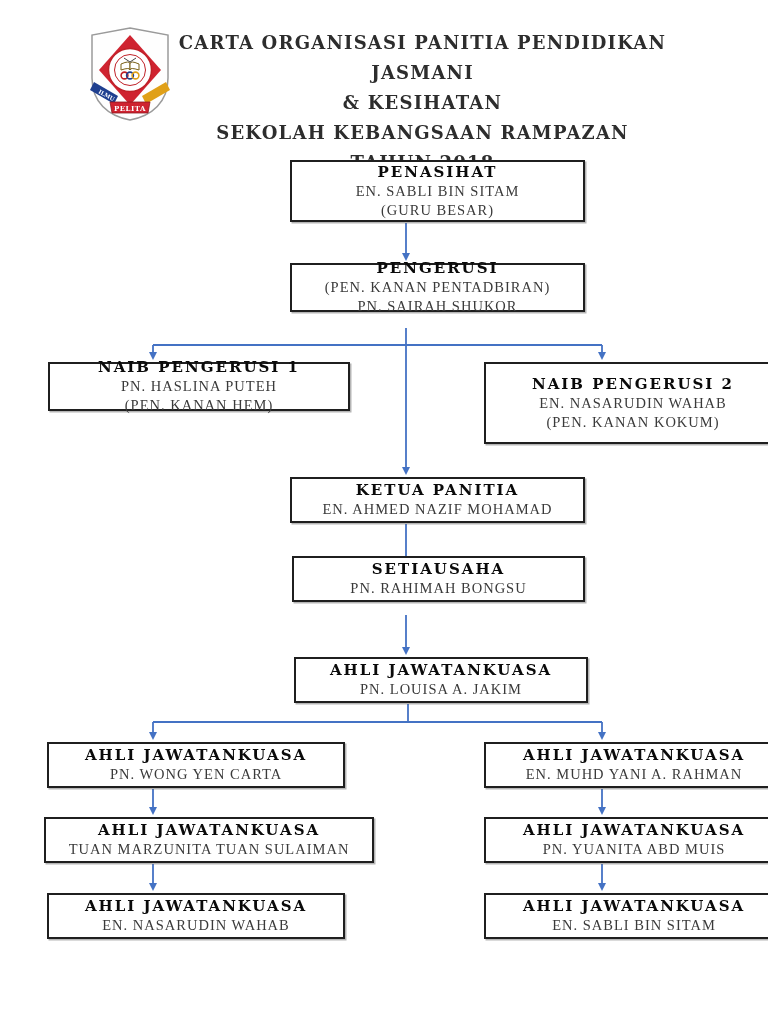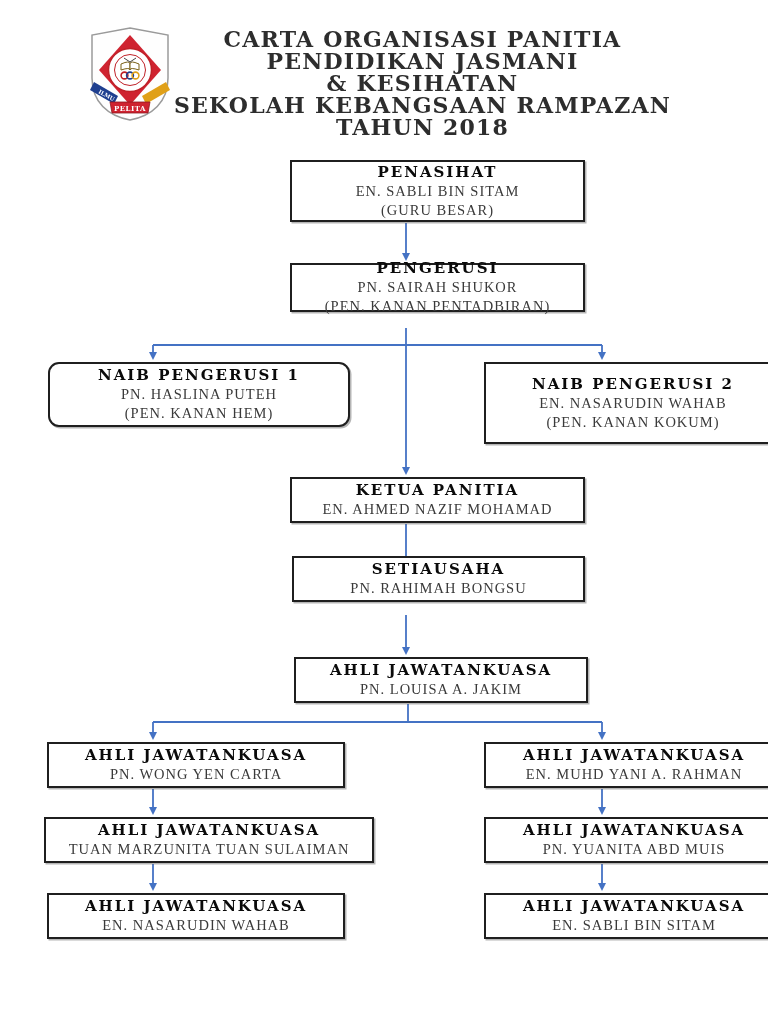--- a/index.html
+++ b/index.html
@@ -8,21 +8,21 @@
     background:#ffffff;
     font-family:"DejaVu Serif","Liberation Serif",serif;
     position:relative;
     overflow:hidden;
   }
   .page { position:absolute; inset:0; background:#ffffff; }
 
   .title-block {
     position:absolute; left:150px; top:28px; width:545px;
     text-align:center; font-weight:bold;
-    font-size:22px; line-height:22px; letter-spacing:1.2px;
+    font-size:18px; line-height:30px; letter-spacing:1.2px;
     color:#2d2d2d;
   }
   .logo { position:absolute; left:88px; top:26px; width:84px; height:96px; }
 
   .connectors { position:absolute; left:0; top:0; width:768px; height:1024px; pointer-events:none; }
 
   .org-box {
     position:absolute; border:2px solid #1f1f1f; background:#fff;
     display:flex; flex-direction:column; justify-content:center; align-items:center;
     text-align:center; padding:2px 4px;
@@ -99,25 +99,25 @@
   </svg>
 
   <div class="org-box" style="left:258px; top:160px; width:295px; height:62px;">
     <div class="box-title">PENASIHAT</div>
     <div class="box-line">EN. SABLI BIN SITAM</div>
     <div class="box-line">(GURU BESAR)</div>
   </div>
 
   <div class="org-box" style="left:258px; top:263px; width:295px; height:49px;">
     <div class="box-title">PENGERUSI</div>
+    <div class="box-line">(PEN. KANAN PENTADBIRAN)</div>
     <div class="box-line">PN. SAIRAH SHUKOR</div>
-    <div class="box-line">(PEN. KANAN PENTADBIRAN)</div>
   </div>
 
-  <div class="org-box" style="left:16px; top:362px; width:302px; height:65px;border-radius:11px;">
+  <div class="org-box" style="left:16px; top:362px; width:302px; height:49px;">
     <div class="box-title">NAIB PENGERUSI 1</div>
     <div class="box-line">PN. HASLINA PUTEH</div>
     <div class="box-line">(PEN. KANAN HEM)</div>
   </div>
 
   <div class="org-box" style="left:452px; top:362px; width:298px; height:82px;">
     <div class="box-title">NAIB PENGERUSI 2</div>
     <div class="box-line">EN. NASARUDIN WAHAB</div>
     <div class="box-line">(PEN. KANAN KOKUM)</div>
   </div>

